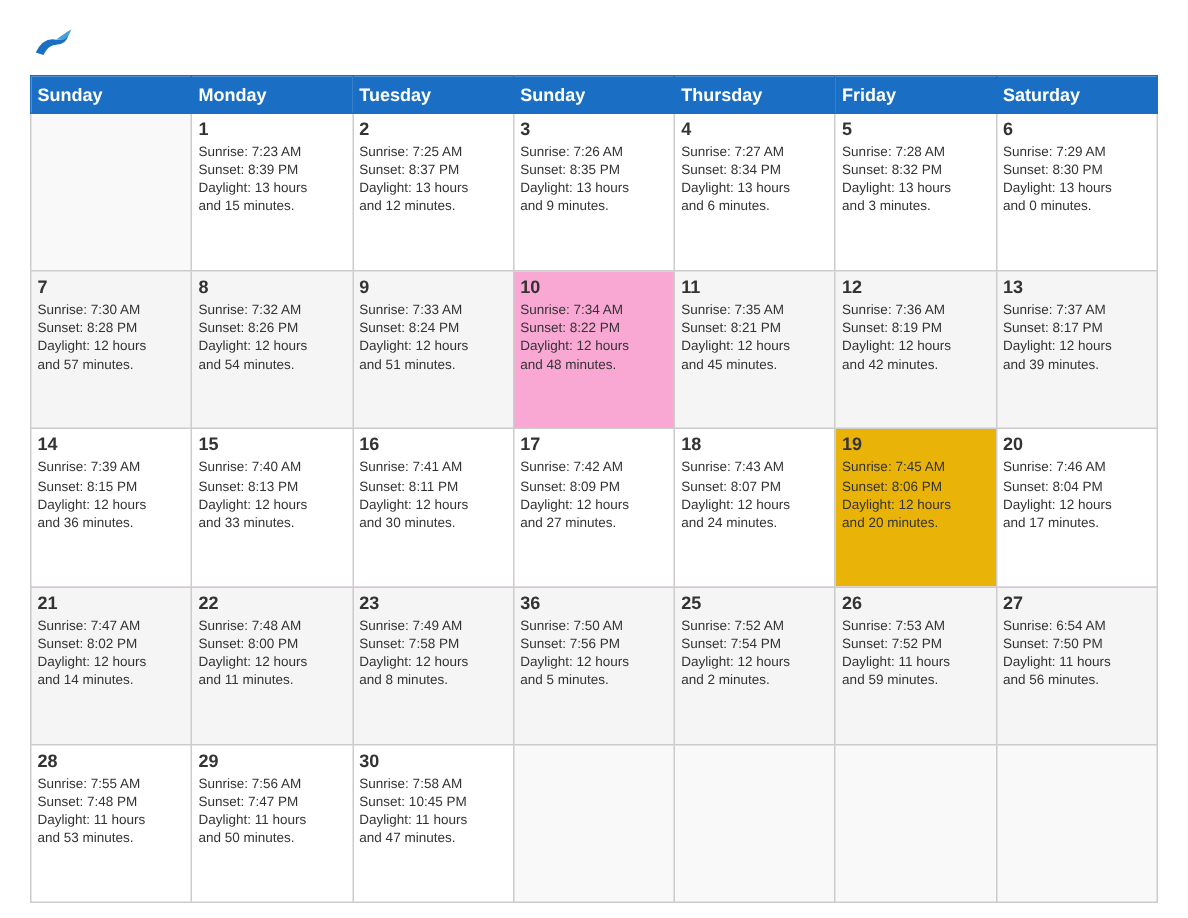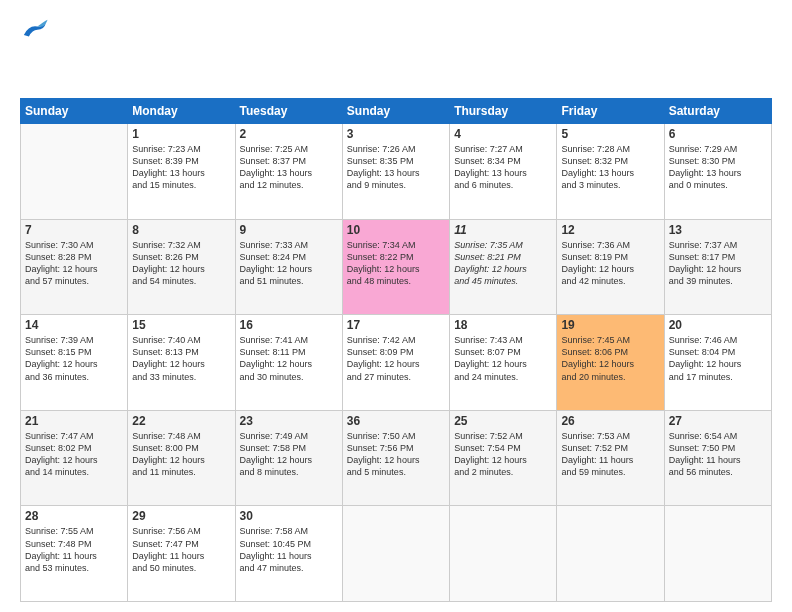--- a/index.html
+++ b/index.html
@@ -43,21 +43,20 @@
     .location {
       font-size: 15px;
       color: #555;
     }
     .calendar {
       flex: 1;
       border: 1px solid #ccc;
       border-collapse: collapse;
       width: 100%;
       table-layout: fixed;
-      margin-top: 48px;
     }
     .calendar th {
       background: #1a6fc4;
       color: #fff;
       font-size: 12px;
       font-weight: bold;
       padding: 5px 4px;
       text-align: left;
       border: 1px solid #1a6fc4;
     }
@@ -194,21 +193,21 @@
 Daylight: 12 hours
 and 51 minutes.</div>
           </td>
           <td style="background: #f9a8d4;">
             <span class="day-number">10</span>
             <div class="cell-text" style="white-space: pre-line;">Sunrise: 7:34 AM
 Sunset: 8:22 PM
 Daylight: 12 hours
 and 48 minutes.</div>
           </td>
-          <td style="background: rgb(245, 245, 245); font-style: italic;">
+          <td style="background: rgb(245, 245, 245);">
             <span class="day-number">11</span>
             <div class="cell-text" style="white-space: pre-line;">Sunrise: 7:35 AM
 Sunset: 8:21 PM
 Daylight: 12 hours
 and 45 minutes.</div>
           </td>
           <td style="background: rgb(245, 245, 245);">
             <span class="day-number">12</span>
             <div class="cell-text" style="white-space: pre-line;">Sunrise: 7:36 AM
 Sunset: 8:19 PM
@@ -252,21 +251,21 @@
 Daylight: 12 hours
 and 27 minutes.</div>
           </td>
           <td style="background: rgb(255, 255, 255);">
             <span class="day-number">18</span>
             <div class="cell-text" style="white-space: pre-line;">Sunrise: 7:43 AM
 Sunset: 8:07 PM
 Daylight: 12 hours
 and 24 minutes.</div>
           </td>
-          <td style="background: #fdba74;">
+          <td style="background: #eab308;">
             <span class="day-number">19</span>
             <div class="cell-text" style="white-space: pre-line;">Sunrise: 7:45 AM
 Sunset: 8:06 PM
 Daylight: 12 hours
 and 20 minutes.</div>
           </td>
           <td style="background: rgb(255, 255, 255);">
             <span class="day-number">20</span>
             <div class="cell-text" style="white-space: pre-line;">Sunrise: 7:46 AM
 Sunset: 8:04 PM

